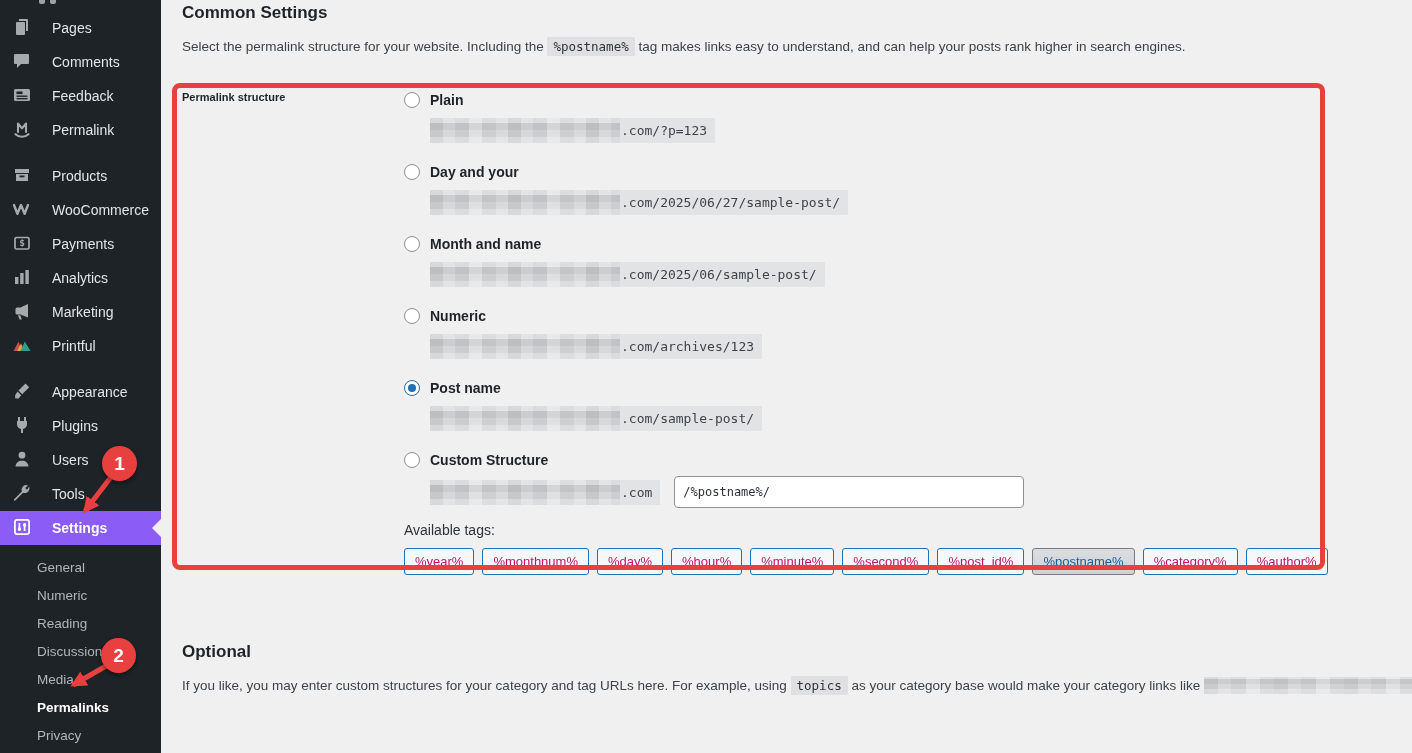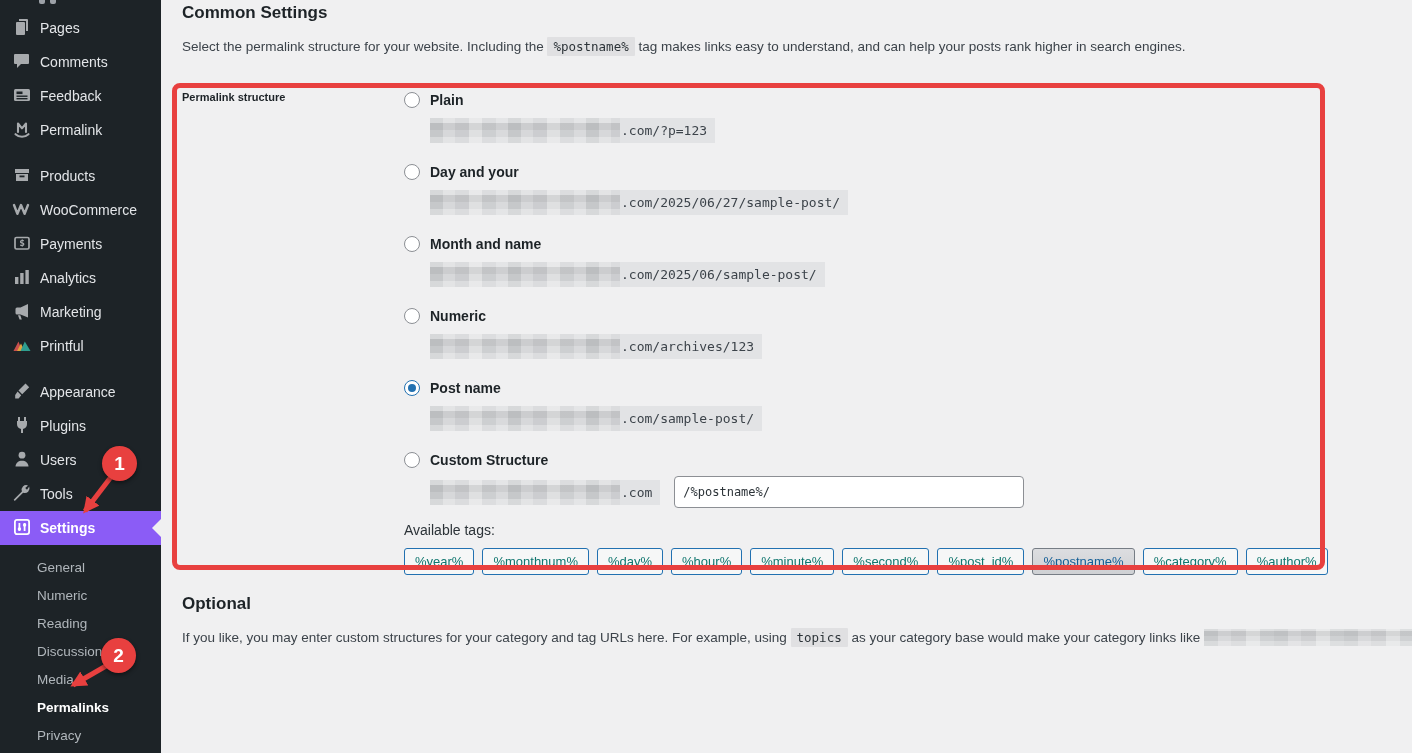--- a/index.html
+++ b/index.html
@@ -13,21 +13,21 @@
 
   
   .sidebar {
     position:absolute; left:0; top:0; width:161px; height:753px;
     background:#1d2327; z-index:5;
   }
   .partial-icon { position:absolute; top:-3px; left:39px; display:flex; gap:5px; }
   .partial-icon span { width:6px; height:7px; background:#9ca1a7; border-radius:2px; display:block; }
   .menu { list-style:none; padding-top:11px; }
   .menu-item {
-    height:34px; display:flex; align-items:center; gap:8px;
+    height:34px; display:flex; align-items:center; gap:20px;
     padding-left:12px; color:#e3e5e8; font-size:14px; cursor:pointer;
   }
   .menu-item svg { flex:0 0 20px; }
   .menu-sep { height:12px; }
   .menu-item.active { background:#8b5cf6; color:#fff; position:relative;font-weight:bold; }
   .menu-item.active::after {
     content:""; position:absolute; right:0; top:50%; margin-top:-9px;
     border-top:9px solid transparent; border-bottom:9px solid transparent;
     border-right:9px solid #f0f0f1;
   }
@@ -75,28 +75,28 @@
   .custom-row { margin:7px 0 0 26px; display:flex; align-items:center; }
   .custom-prefix { display:inline-flex; height:25px; }
   .text-input {
     height:32px; width:350px; border:1px solid #8c8f94; border-radius:4px;
     background:#fff; padding:0 8px; font-family:"DejaVu Sans Mono", monospace;
     font-size:12px; color:#2c3338; margin-left:14px;
   }
   .tags-label { margin-top:14px; font-size:14px; color:#2c3338; height:16px; }
   .tags-row { margin-top:10px; display:flex; gap:8px; }
   .tag-btn {
-    border:1px solid #2271b1; background:#f6f7f7; color:#0f766e;
+    border:1px solid #2271b1; background:#f6f7f7; color:#be185d;
     font-size:13px; font-family:"Liberation Sans", sans-serif;
     padding:5px 10px; border-radius:3px; height:27px; cursor:pointer; white-space:nowrap;
   }
   .tag-btn.active {
     background:linear-gradient(#dcdde0,#cfd1d4); border-color:#767d85; color:#135e96;
   }
-  .optional-section { }
+  .optional-section { margin-top:48px; }
   .inline-mosaic {
     display:inline-block; width:252px; height:17px; vertical-align:-4px;
     background-image:
       repeating-linear-gradient(0deg, rgba(255,255,255,.30) 0 5px, rgba(0,0,0,0) 5px 10px, rgba(0,0,0,.05) 10px 15px),
       repeating-linear-gradient(90deg, #c9cbcd 0 14px, #d8d9db 14px 27px, #cfd0d2 27px 42px, #e0e1e2 42px 56px, #cfd1d3 56px 70px);
   }
   .cat-row { display:flex; margin-top:30px; }
   .cat-row .form-label { padding-top:7px; }
   .plain-input {
     height:30px; width:350px; border:1px solid #8c8f94; border-radius:4px;

